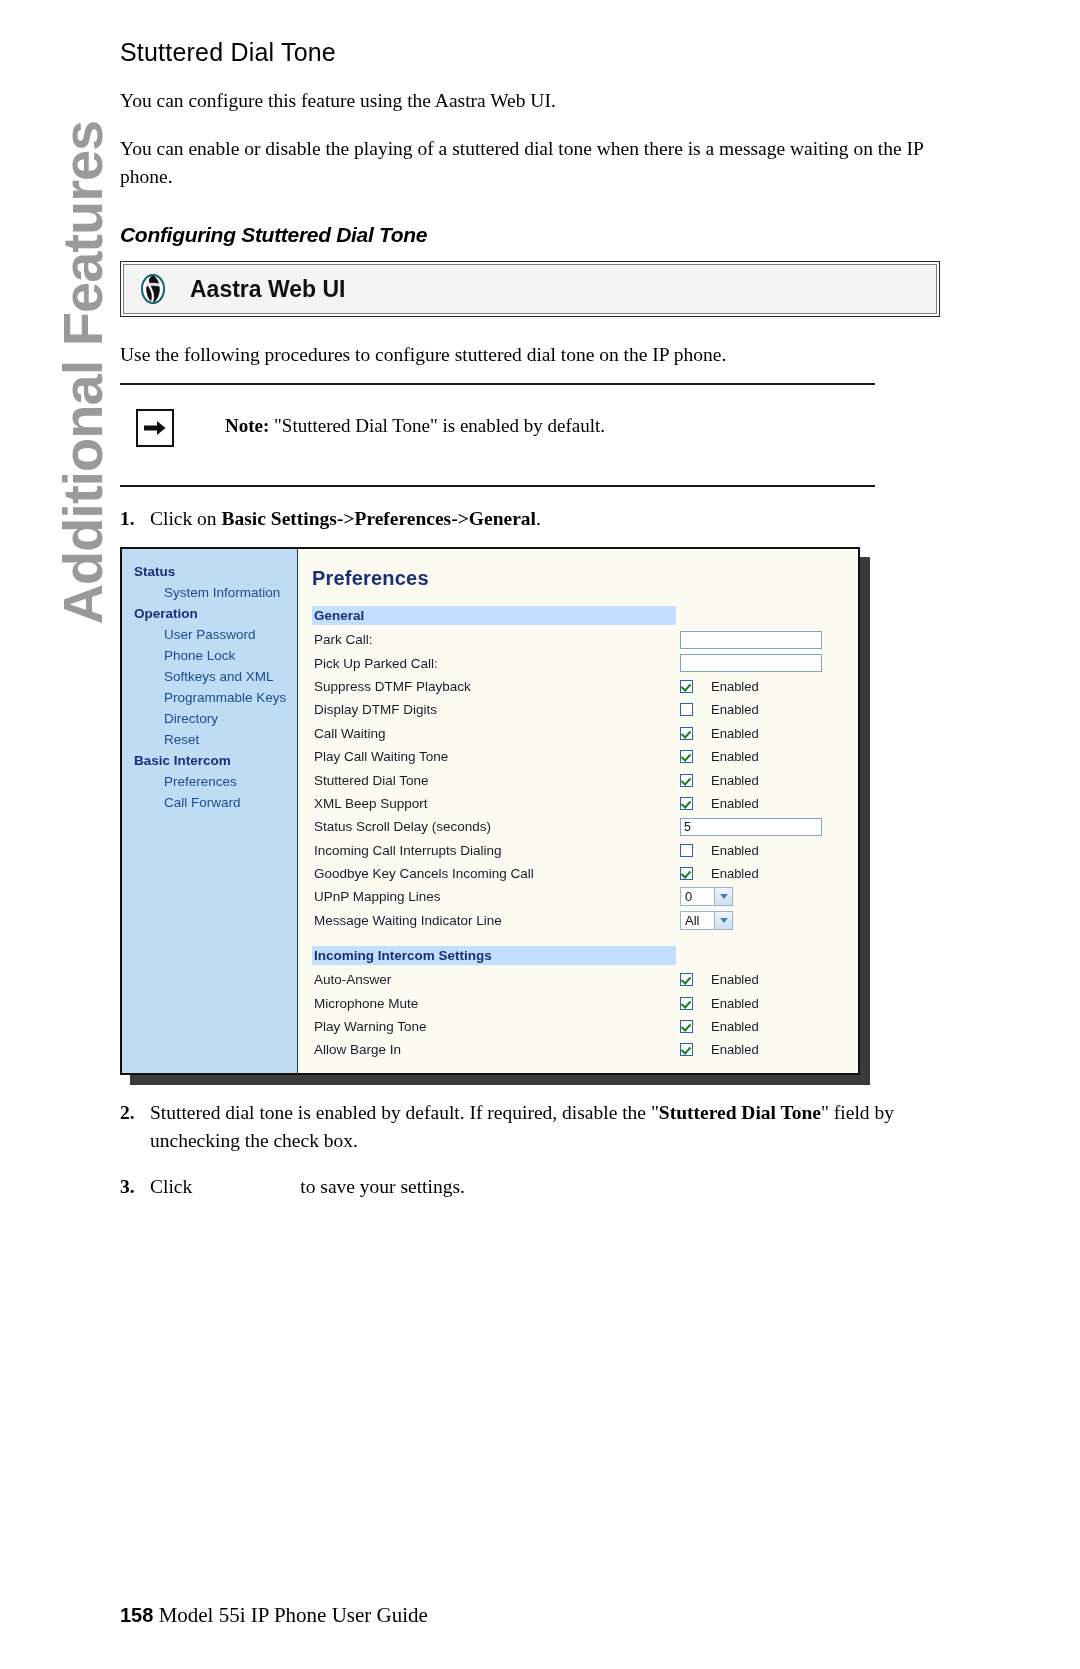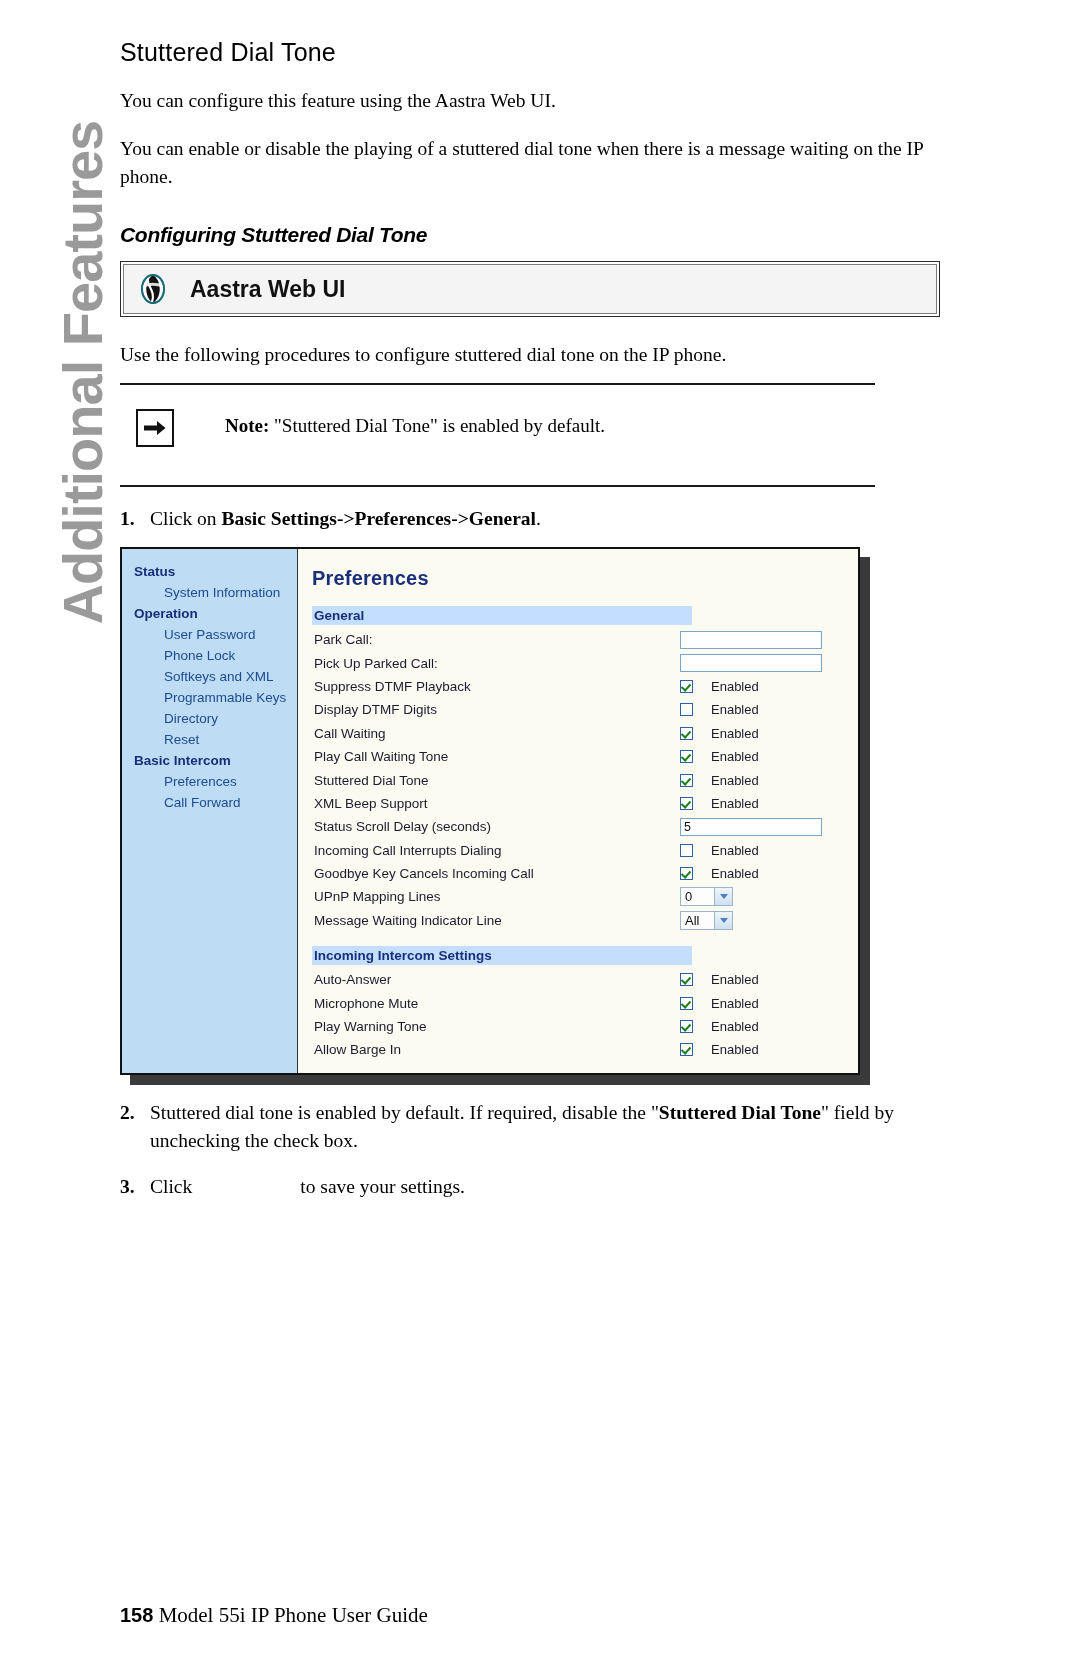--- a/index.html
+++ b/index.html
@@ -225,21 +225,21 @@
     font-weight: bold;
     color: #1a2f7a;
     margin-bottom: 16px;
     letter-spacing: 0.2px;
   }
   .group-head {
     background: #c3deff;
     color: #1a2f7a;
     font-weight: bold;
     font-size: 13.5px;
-    padding: 2px 16px 2px 2px;
+    padding: 2px 0 2px 2px;
     width: 362px;
     margin-bottom: 3px;
   }
   .spacer-row { height: 14px; }
 
   .pref-row {
     display: flex;
     align-items: center;
     height: 23.4px;
     position: relative;

